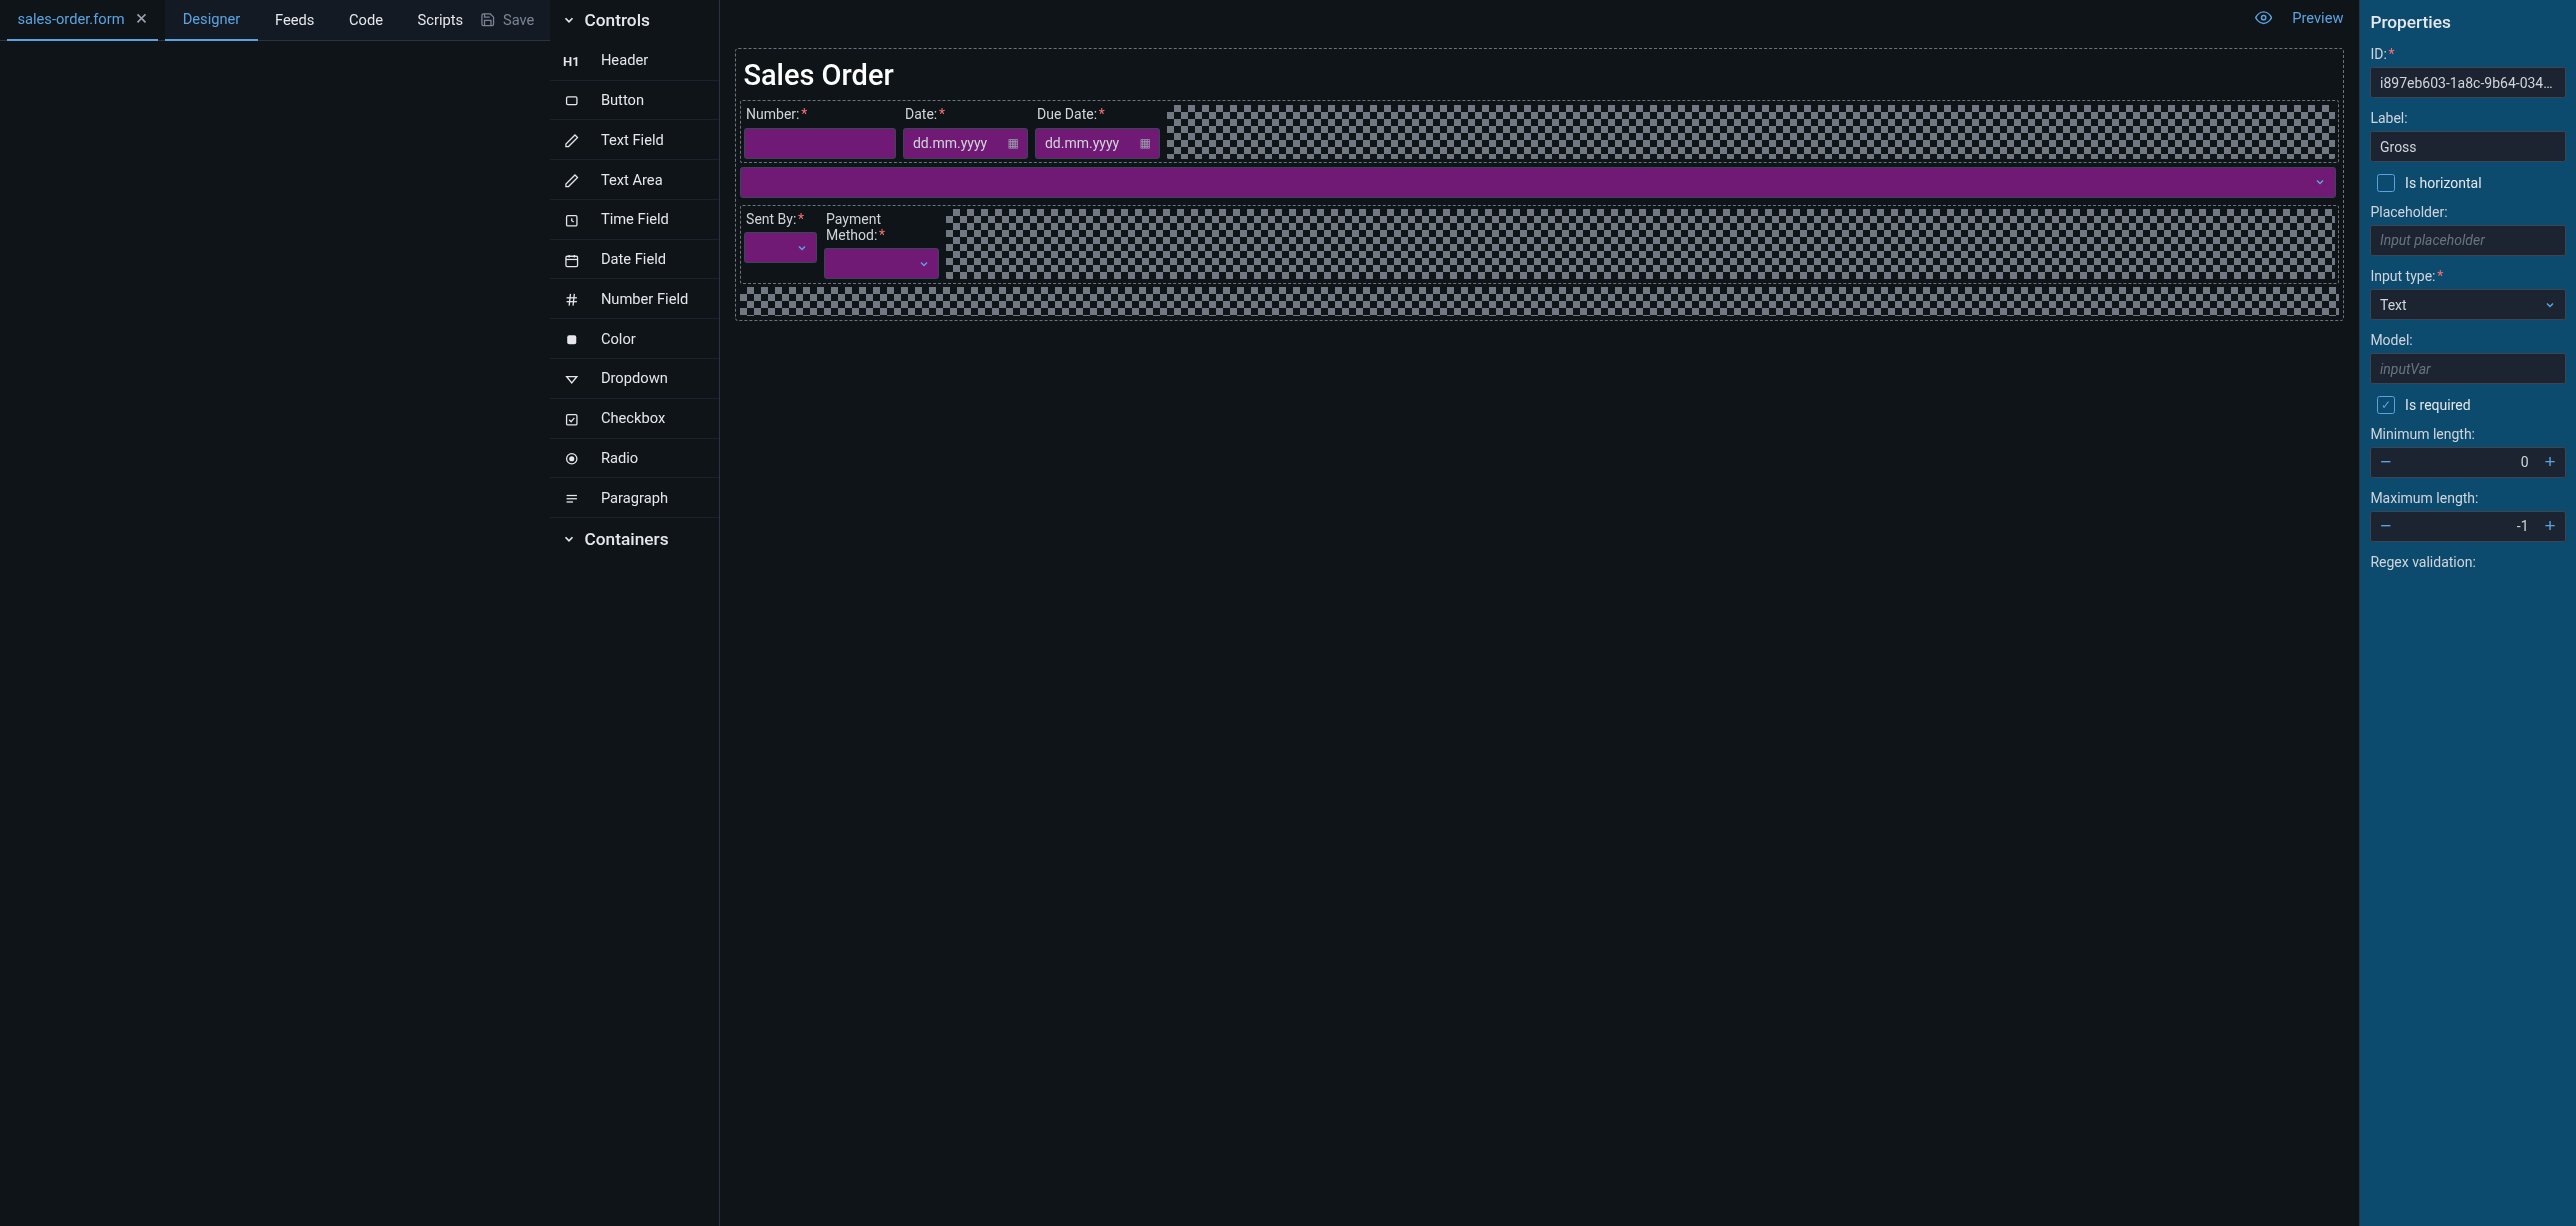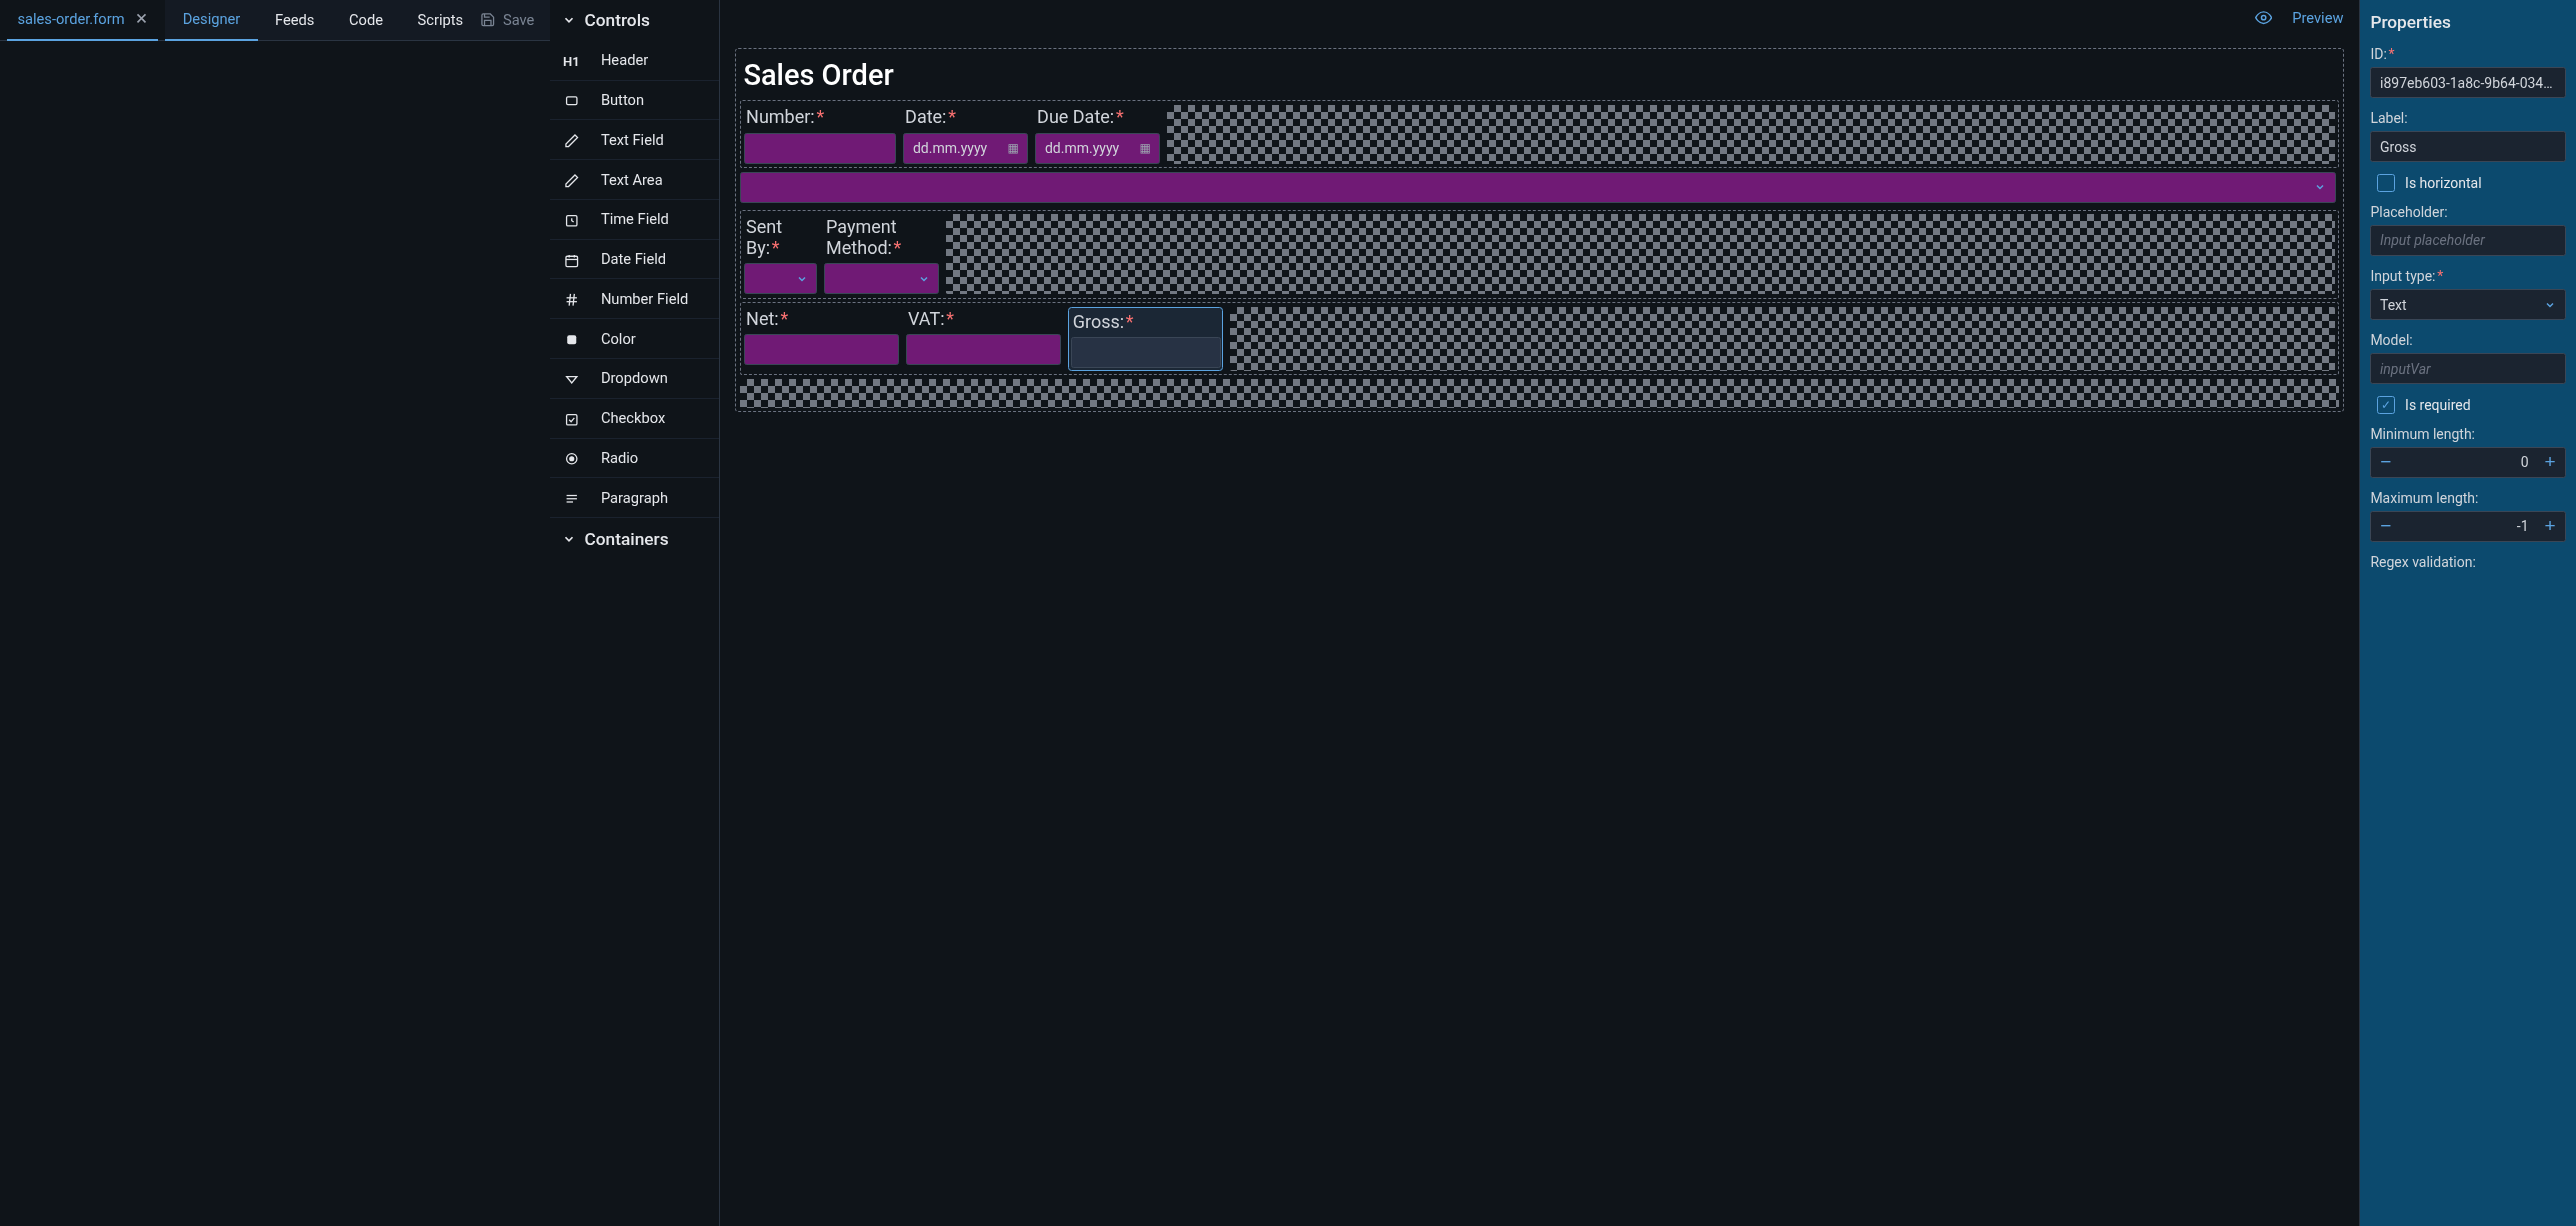--- a/index.html
+++ b/index.html
@@ -145,21 +145,21 @@
     background-position: 0 0, 0 7px, 7px -7px, -7px 0;
     opacity: 0.7;
     border-radius: 1.7px;
   }
   .hrow { height: 29px; }
   .field {
     display: flex;
     flex-direction: column;
     gap: 5.2px;
   }
-  .field-label { font-size: 18px; color: #d1d5db; padding: 1.7px 1.7px 0 1.7px;}
+  .field-label { font-size: 14px; color: #d1d5db; padding: 1.7px 1.7px 0 1.7px;}
   .req { color: #f87171; margin-left: 1.7px; }
   .finput, .fselect {
     background: #701a75;
     border: 0.9px solid #3a4656;
     border-radius: 2.6px;
     height: 31px;
     padding: 0 8.6px;
     color: #d1d5db;
     font-size: 14px;
     display: flex;
@@ -457,35 +457,20 @@
               <span class="chev">
                   <svg width="12" height="12" viewBox="0 0 24 24" fill="none" stroke="currentColor" stroke-width="3">
                     <polyline points="6 9 12 15 18 9"></polyline>
                   </svg>
                 </span>
             </div>
           </div>
           <div class="hatch"></div>
         </div>
 
-        <div class="row">
-          <div class="field w-triple">
-            <div class="field-label"><span>Net:</span><span class="req">*</span></div>
-            <div class="finput"></div>
-          </div>
-          <div class="field w-triple">
-            <div class="field-label"><span>VAT:</span><span class="req">*</span></div>
-            <div class="finput"></div>
-          </div>
-          <div class="field w-triple selected">
-            <div class="field-label"><span>Gross:</span><span class="req">*</span></div>
-            <div class="finput" style="background:#273244;"></div>
-          </div>
-          <div class="hatch"></div>
-        </div>
 
         <div class="hatch hrow" style="margin:0 0 0 0;"></div>
       </div>
     </div>
 
     <div class="sidebar-right">
       <div class="prop-title">Properties</div>
 
       <div class="prop-group">
         <span class="prop-label"><span>ID:</span><span class="req">*</span></span>

